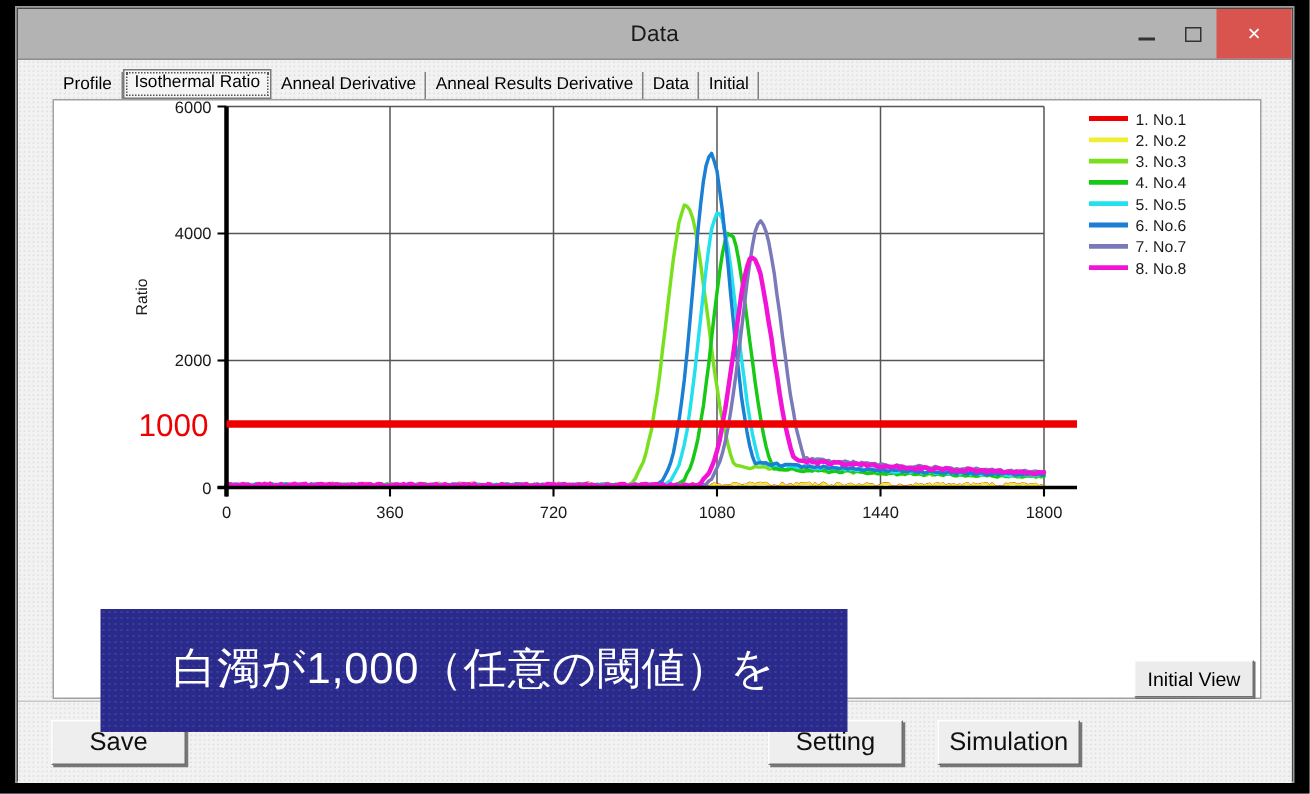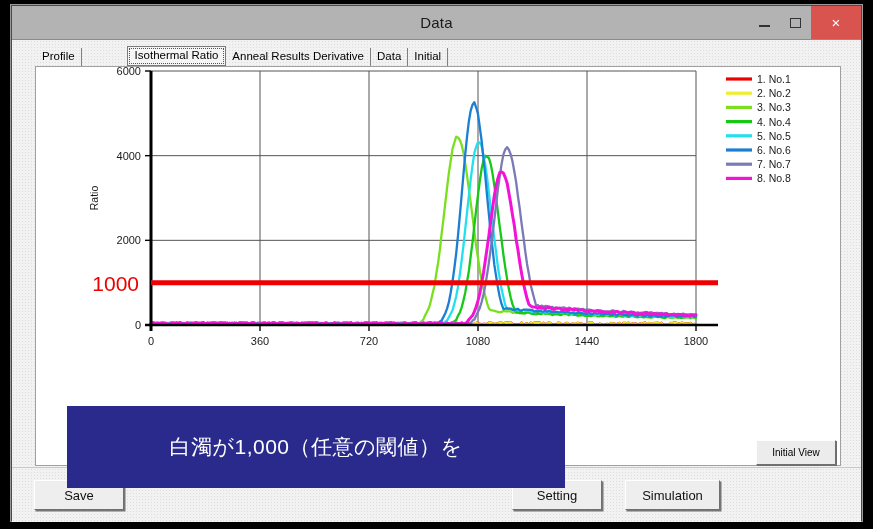--- a/index.html
+++ b/index.html
@@ -56,71 +56,70 @@
     border-right:1px solid #808080;
     line-height:15px;
   }
   .tab:first-child{border-right:1px solid #808080;}
   .tab.active{
     border:1px solid #7a7a7a;
     background:#f5f5f5;
     padding:1px 7px 2px 7px;
     outline:1px dotted #555;
     outline-offset:-3px;
-    margin-left:45px;
   }
 
   
   .plotpanel{
     position:absolute;left:23px;top:26px;width:806px;height:400px;
     background:#ffffff;border:1px solid #a0a0a0;box-sizing:border-box;
   }
   .plotsvg{display:block;}
 
   
   .initview{
     position:absolute;left:744px;top:400px;width:80px;height:25px;
     background:#ececec;border:1px solid #707070;
     border-top-color:#fdfdfd;border-left-color:#fdfdfd;
     box-shadow:1px 1px 0 #6f6f6f;
-    font-size:10px;color:#000;
+    font-size:13px;color:#000;
     display:flex;align-items:center;justify-content:center;
     box-sizing:border-box;
   }
 
   
   .bottombar{
     position:absolute;left:0;bottom:0;width:100%;height:54px;
     background:#f2f2f2;
     background-image:radial-gradient(#dcdcdc 0.6px, transparent 0.6px);
     background-size:3px 3px;
     border-top:1px solid #c8c8c8;
   }
   .btn{
     position:absolute;background:#eeeeee;border:1px solid #6f6f6f;
     border-top-color:#fefefe;border-left-color:#fefefe;
     box-shadow:1.5px 1.5px 0 #777;
-    font-size:13px;color:#111;
+    font-size:17px;color:#111;
     display:flex;align-items:center;justify-content:center;
     box-sizing:border-box;
   }
   .btn.save{left:22px;top:12px;width:90px;height:30px;}
   .btn.setting{left:500px;top:12px;width:90px;height:30px;}
   .btn.simulation{left:613px;top:12px;width:95px;height:30px;}
   .btn.close{left:731px;top:12px;width:95px;height:30px;}
 
   
   .callout{
     position:absolute;left:55px;top:366px;width:498px;height:82px;
     background:#2a2a8c;
     background-image:radial-gradient(rgba(255,255,255,.10) 0.7px, transparent 0.7px);
     background-size:4px 4px;
     color:#fff;
     display:flex;flex-direction:column;align-items:center;justify-content:center;
-    font-size:21px;line-height:1.22;letter-spacing:.5px;
+    font-size:29px;line-height:1.22;letter-spacing:.5px;
     z-index:30;
   }
   .callout div{white-space:nowrap;}
 
   .axis-txt{font-family:"Liberation Sans",sans-serif;font-size:11px;fill:#1a1a1a;}
   .ylabel-txt{font-family:"Liberation Sans",sans-serif;font-size:10.5px;fill:#1a1a1a;}
   .thr-txt{font-family:"Liberation Sans",sans-serif;font-size:21px;fill:#ee0000;}
   .leg-txt{font-family:"Liberation Sans",sans-serif;font-size:10.5px;fill:#1a1a1a;}
 </style>
 </head>
@@ -142,20 +141,21 @@
             <span>×</span>
           </div>
       </div>
     </div>
 
     <div class="client">
 
       <div class="tabstrip">
         <div class="tab">Profile</div>
         <div class="tab active">Isothermal Ratio</div>
+        <div class="tab">Anneal Derivative</div>
         <div class="tab">Anneal Results Derivative</div>
         <div class="tab">Data</div>
         <div class="tab">Initial</div>
       </div>
 
       <div class="plotpanel">
         <svg class="plotsvg" id="chart" width="804" height="398" viewBox="0 0 804 398">
             <line x1="224" y1="4" x2="224" y2="258" stroke="#555" stroke-width="1"></line>
             <line x1="333" y1="4" x2="333" y2="258" stroke="#555" stroke-width="1"></line>
             <line x1="442" y1="4" x2="442" y2="258" stroke="#555" stroke-width="1"></line>

